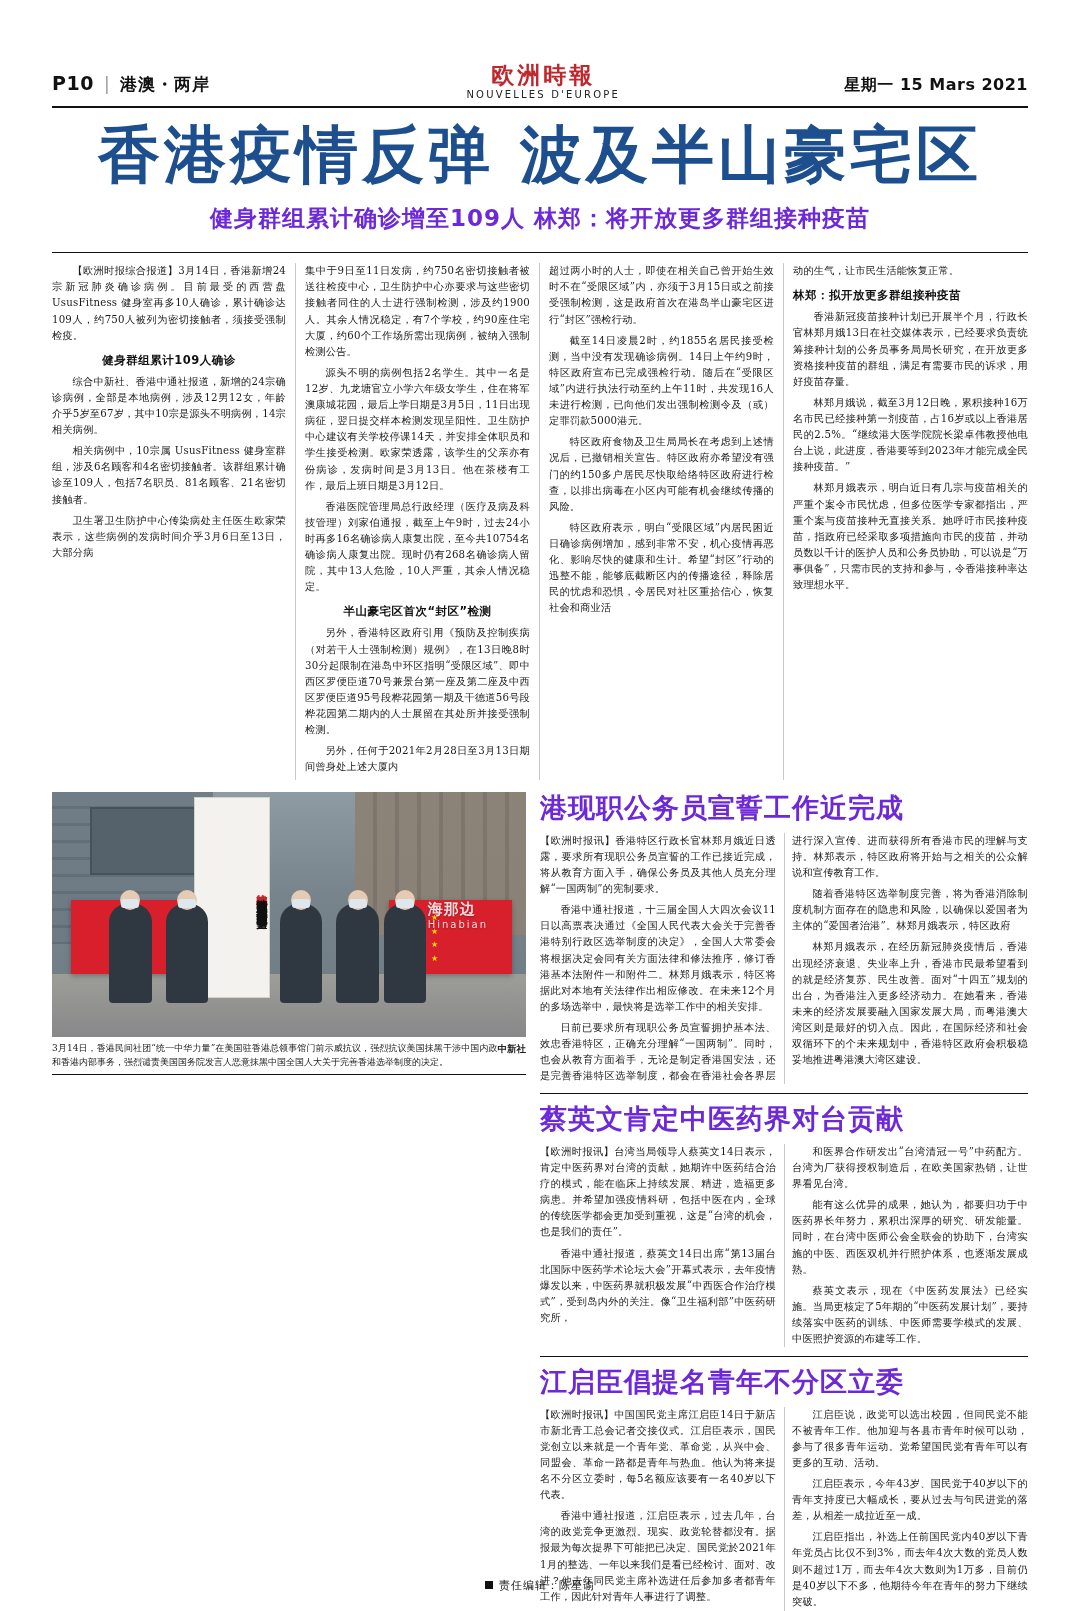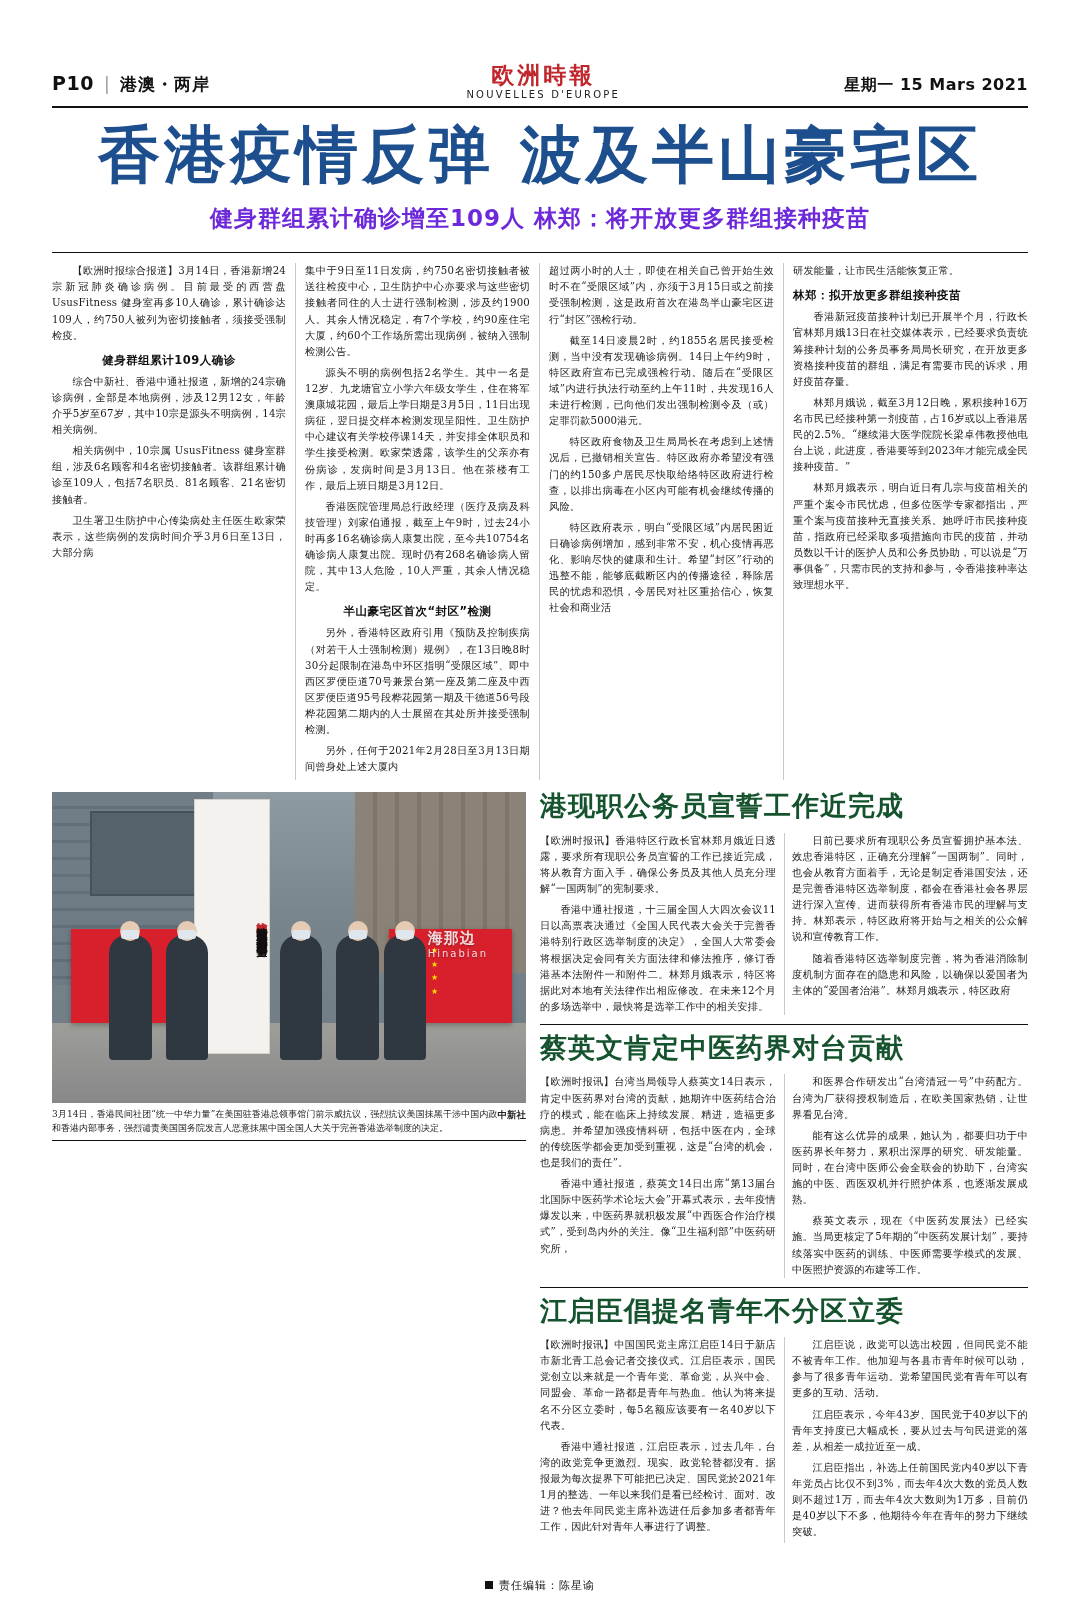--- a/index.html
+++ b/index.html
@@ -152,21 +152,21 @@
     padding: 12px 52px 0 52px;
     box-sizing: border-box;
   }
   .photo-wrap {
     padding-right: 14px;
     box-sizing: border-box;
   }
   .photo {
     position: relative;
     width: 100%;
-    height: 311px;
+    height: 245px;
     overflow: hidden;
     background: linear-gradient(#b9c3c8, #9aa6ac);
   }
   .ph-sky {
     position:absolute; inset:0;
     background:
       linear-gradient(180deg,#8f9ba2 0%,#77848c 42%,#6e7a82 100%);
   }
   .ph-bldg {
     position:absolute; left:0; top:0; width:34%; height:62%;
@@ -251,25 +251,25 @@
     position: relative;
   }
   .caption .agency {
     float: right;
     font-weight: bold;
     font-size: 9.5px;
   }
 
   .mid-right { box-sizing: border-box; }
   .head2 {
-    font-family: Liberation Mono, monospace;
+    font-family: Liberation Serif, serif;
     font-weight: bold;
     font-size: 27px;
     letter-spacing: 1px;
-    color: #14532d;
+    color: #6d28d9;
     line-height: 1.2;
     margin: 0 0 8px 0;
   }
   .two-col-body {
     column-count: 2;
     column-gap: 16px;
     column-rule: 1px solid #c9c9c9;
   }
   .sep-line {
     height: 1px;
@@ -336,21 +336,21 @@
       <p class="body">另外，香港特区政府引用《预防及控制疾病（对若干人士强制检测）规例》，在13日晚8时30分起限制在港岛中环区指明“受限区域”、即中西区罗便臣道70号兼景台第一座及第二座及中西区罗便臣道95号段桦花园第一期及干德道56号段桦花园第二期内的人士展留在其处所并接受强制检测。</p>
       <p class="body">另外，任何于2021年2月28日至3月13日期间曾身处上述大厦内</p>
     </div>
     <div class="col">
       <p class="body noindent">超过两小时的人士，即使在相关自己曾开始生效时不在“受限区域”内，亦须于3月15日或之前接受强制检测，这是政府首次在港岛半山豪宅区进行“封区”强检行动。</p>
       <p class="body">截至14日凌晨2时，约1855名居民接受检测，当中没有发现确诊病例。14日上午约9时，特区政府宣布已完成强检行动。随后在“受限区域”内进行执法行动至约上午11时，共发现16人未进行检测，已向他们发出强制检测令及（或）定罪罚款5000港元。</p>
       <p class="body">特区政府食物及卫生局局长在考虑到上述情况后，已撤销相关宣告。特区政府亦希望没有强门的约150多户居民尽快取给络特区政府进行检查，以排出病毒在小区内可能有机会继续传播的风险。</p>
       <p class="body">特区政府表示，明白“受限区域”内居民困近日确诊病例增加，感到非常不安，机心疫情再恶化、影响尽快的健康和生计。希望“封区”行动的迅整不能，能够底截断区内的传播途径，释除居民的忧虑和恐惧，令居民对社区重拾信心，恢复社会和商业活</p>
     </div>
     <div class="col">
-      <p class="body noindent">研发能量，让市民生活能恢复正常。</p>
+      <p class="body noindent">动的生气，让市民生活能恢复正常。</p>
       <h4 class="subsec left">林郑：拟开放更多群组接种疫苗</h4>
       <p class="body">香港新冠疫苗接种计划已开展半个月，行政长官林郑月娥13日在社交媒体表示，已经要求负责统筹接种计划的公务员事务局局长研究，在开放更多资格接种疫苗的群组，满足有需要市民的诉求，用好疫苗存量。</p>
       <p class="body">林郑月娥说，截至3月12日晚，累积接种16万名市民已经接种第一剂疫苗，占16岁或以上香港居民的2.5%。“继续港大医学院院长梁卓伟教授他电台上说，此进度，香港要等到2023年才能完成全民接种疫苗。”</p>
       <p class="body">林郑月娥表示，明白近日有几宗与疫苗相关的严重个案令市民忧虑，但多位医学专家都指出，严重个案与疫苗接种无直接关系。她呼吁市民接种疫苗，指政府已经采取多项措施向市民的疫苗，并动员数以千计的医护人员和公务员协助，可以说是“万事俱备”，只需市民的支持和参与，令香港接种率达致理想水平。</p>
     </div>
   </div>
 
   <div class="mid-zone">
     <div class="photo-wrap">
       <div class="photo">
@@ -395,20 +395,21 @@
       </div>
     </div>
 
     <div class="mid-right">
       <h2 class="head2">港现职公务员宣誓工作近完成</h2>
       <div class="two-col-body">
         <p class="body noindent">【欧洲时报讯】香港特区行政长官林郑月娥近日透露，要求所有现职公务员宣誓的工作已接近完成，将从教育方面入手，确保公务员及其他人员充分理解“一国两制”的宪制要求。</p>
         <p class="body">香港中通社报道，十三届全国人大四次会议11日以高票表决通过《全国人民代表大会关于完善香港特别行政区选举制度的决定》，全国人大常委会将根据决定会同有关方面法律和修法推序，修订香港基本法附件一和附件二。林郑月娥表示，特区将据此对本地有关法律作出相应修改。在未来12个月的多场选举中，最快将是选举工作中的相关安排。</p>
         <p class="body">日前已要求所有现职公务员宣誓拥护基本法、效忠香港特区，正确充分理解“一国两制”。同时，也会从教育方面着手，无论是制定香港国安法，还是完善香港特区选举制度，都会在香港社会各界层进行深入宣传、进而获得所有香港市民的理解与支持。林郑表示，特区政府将开始与之相关的公众解说和宣传教育工作。</p>
         <p class="body">随着香港特区选举制度完善，将为香港消除制度机制方面存在的隐患和风险，以确保以爱国者为主体的“爱国者治港”。林郑月娥表示，特区政府</p>
+        <p class="body">林郑月娥表示，在经历新冠肺炎疫情后，香港出现经济衰退、失业率上升，香港市民最希望看到的就是经济复苏、民生改善。面对“十四五”规划的出台，为香港注入更多经济动力。在她看来，香港未来的经济发展要融入国家发展大局，而粤港澳大湾区则是最好的切入点。因此，在国际经济和社会双循环下的个未来规划中，香港特区政府会积极稳妥地推进粤港澳大湾区建设。</p>
       </div>
       <div class="sep-line"></div>
       <h2 class="head2">蔡英文肯定中医药界对台贡献</h2>
       <div class="two-col-body">
         <p class="body noindent">【欧洲时报讯】台湾当局领导人蔡英文14日表示，肯定中医药界对台湾的贡献，她期许中医药结合治疗的模式，能在临床上持续发展、精进，造福更多病患。并希望加强疫情科研，包括中医在内，全球的传统医学都会更加受到重视，这是“台湾的机会，也是我们的责任”。</p>
         <p class="body">香港中通社报道，蔡英文14日出席“第13届台北国际中医药学术论坛大会”开幕式表示，去年疫情爆发以来，中医药界就积极发展“中西医合作治疗模式”，受到岛内外的关注。像“卫生福利部”中医药研究所，</p>
         <p class="body">和医界合作研发出“台湾清冠一号”中药配方。台湾为厂获得授权制造后，在欧美国家热销，让世界看见台湾。</p>
         <p class="body">能有这么优异的成果，她认为，都要归功于中医药界长年努力，累积出深厚的研究、研发能量。同时，在台湾中医师公会全联会的协助下，台湾实施的中医、西医双机并行照护体系，也逐渐发展成熟。</p>
         <p class="body">蔡英文表示，现在《中医药发展法》已经实施。当局更核定了5年期的“中医药发展计划”，要持续落实中医药的训练、中医师需要学模式的发展、中医照护资源的布建等工作。</p>
       </div>

